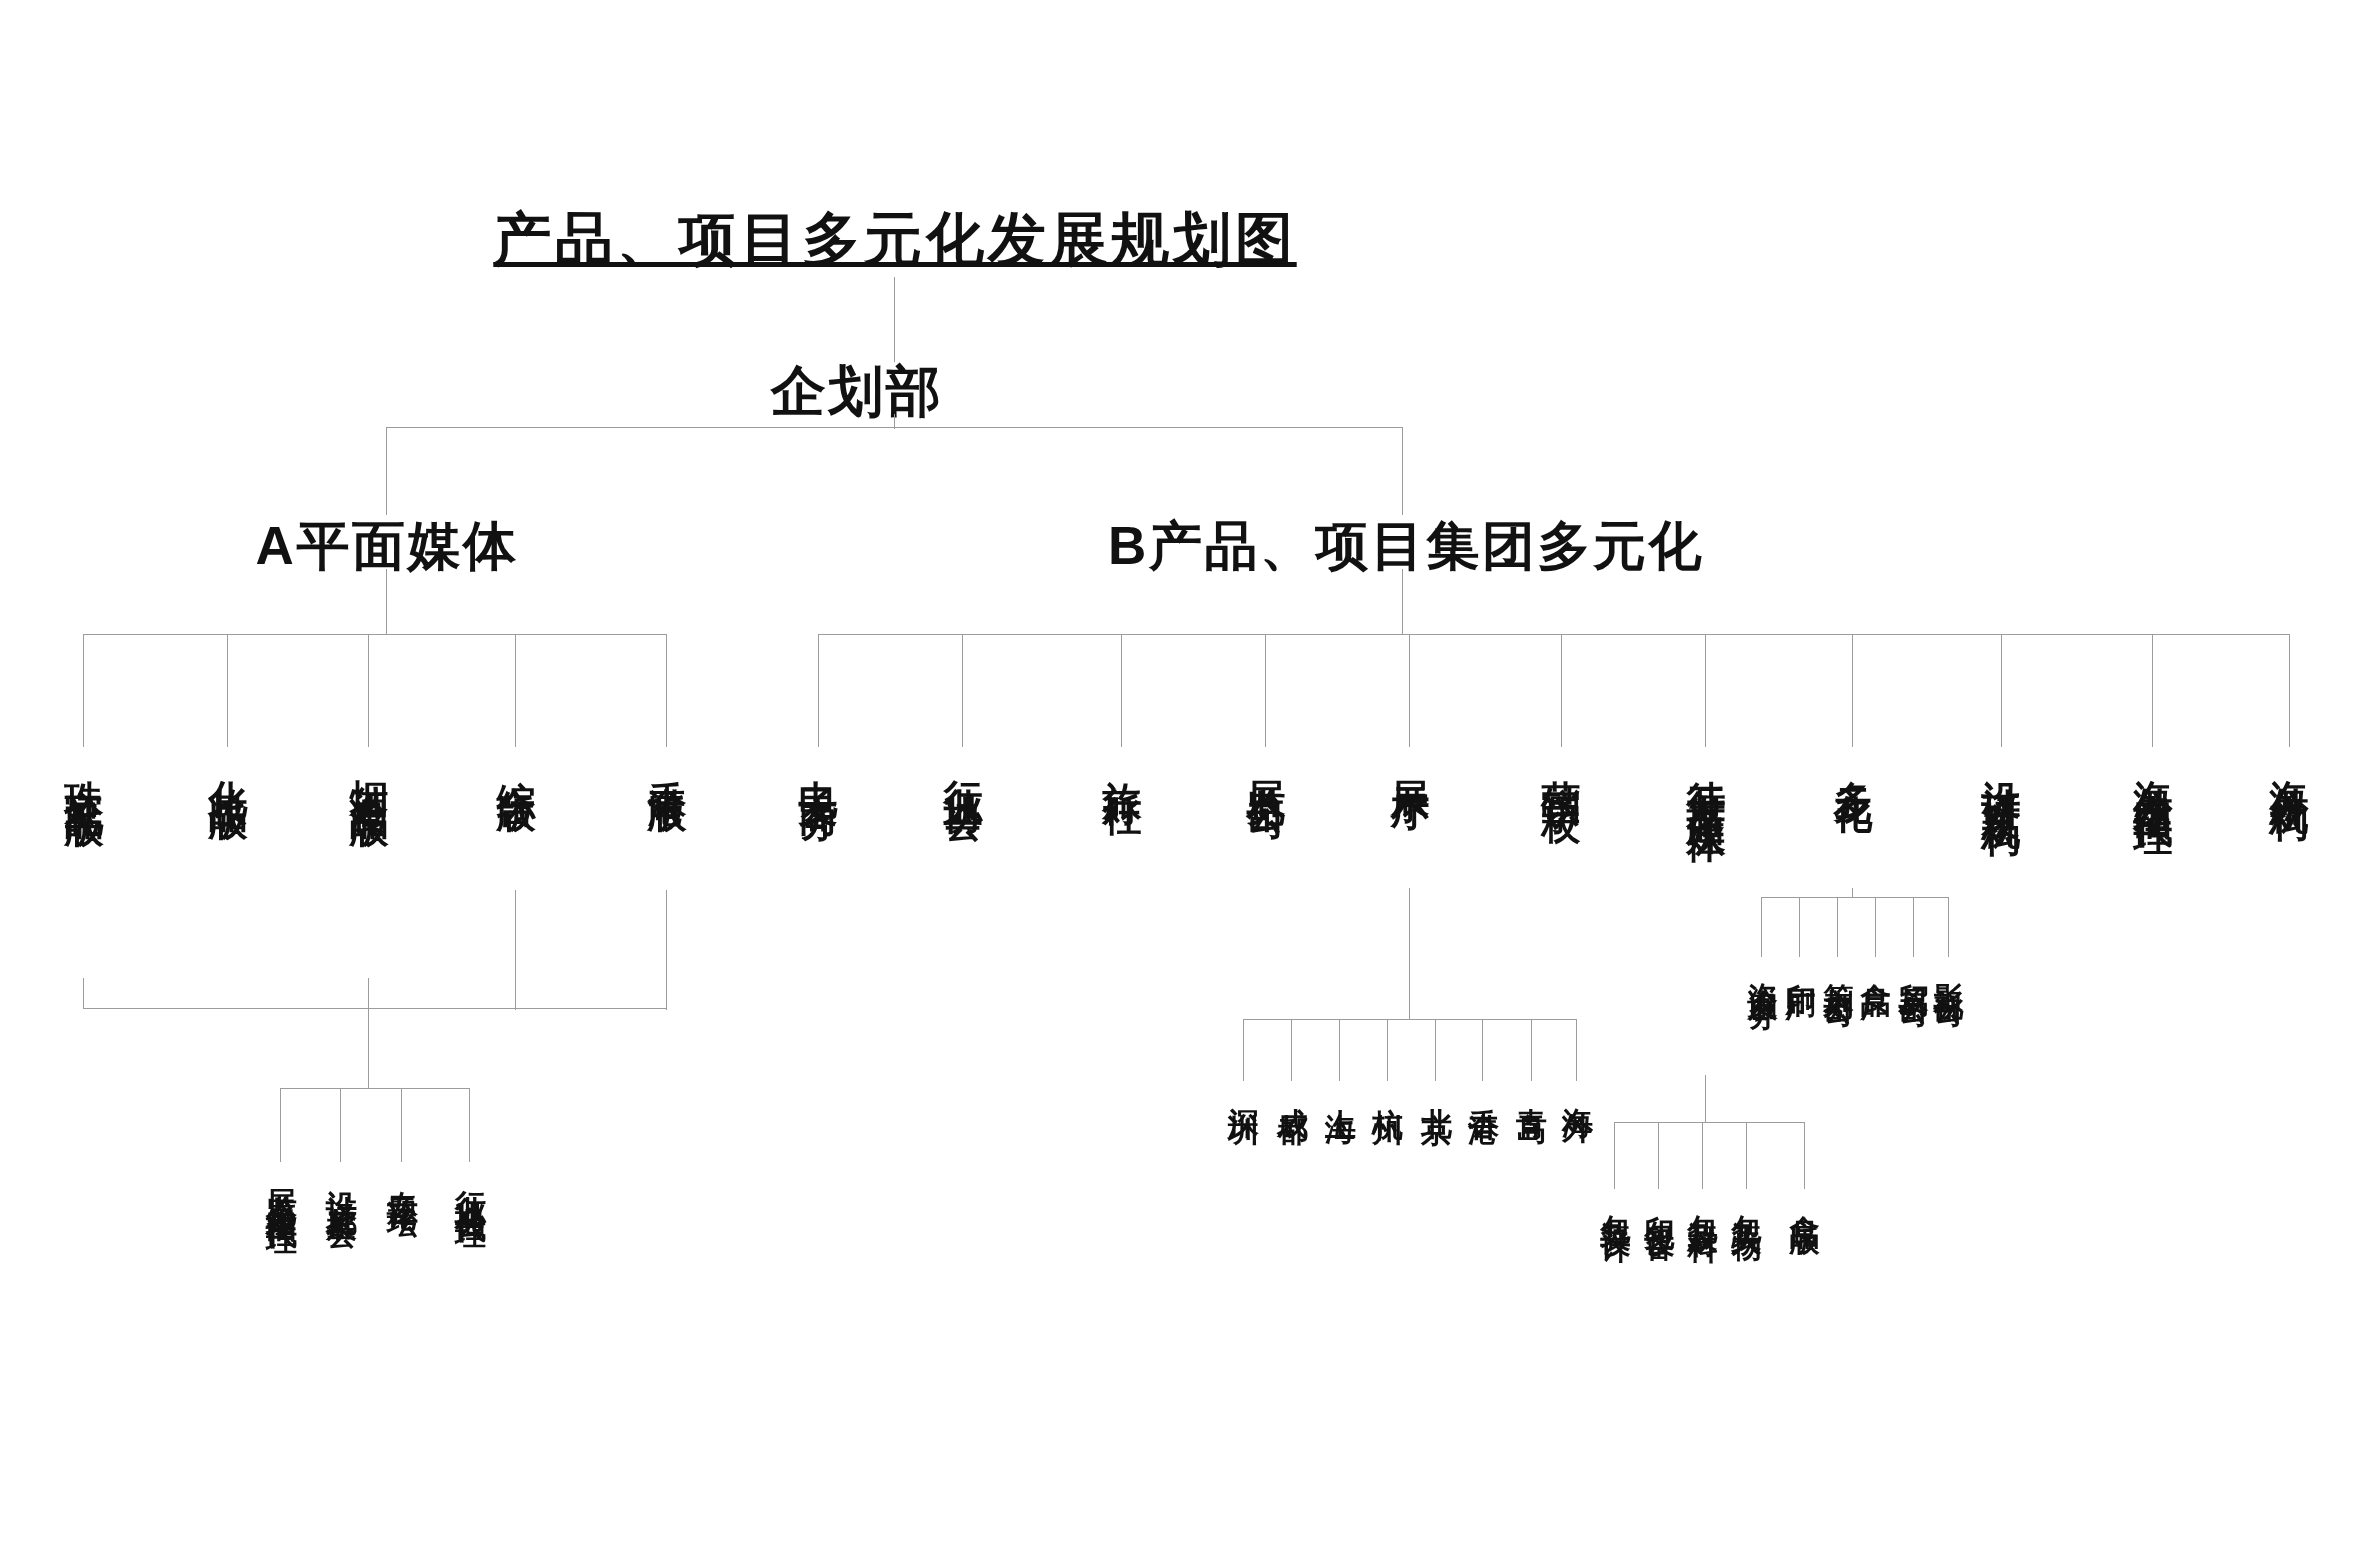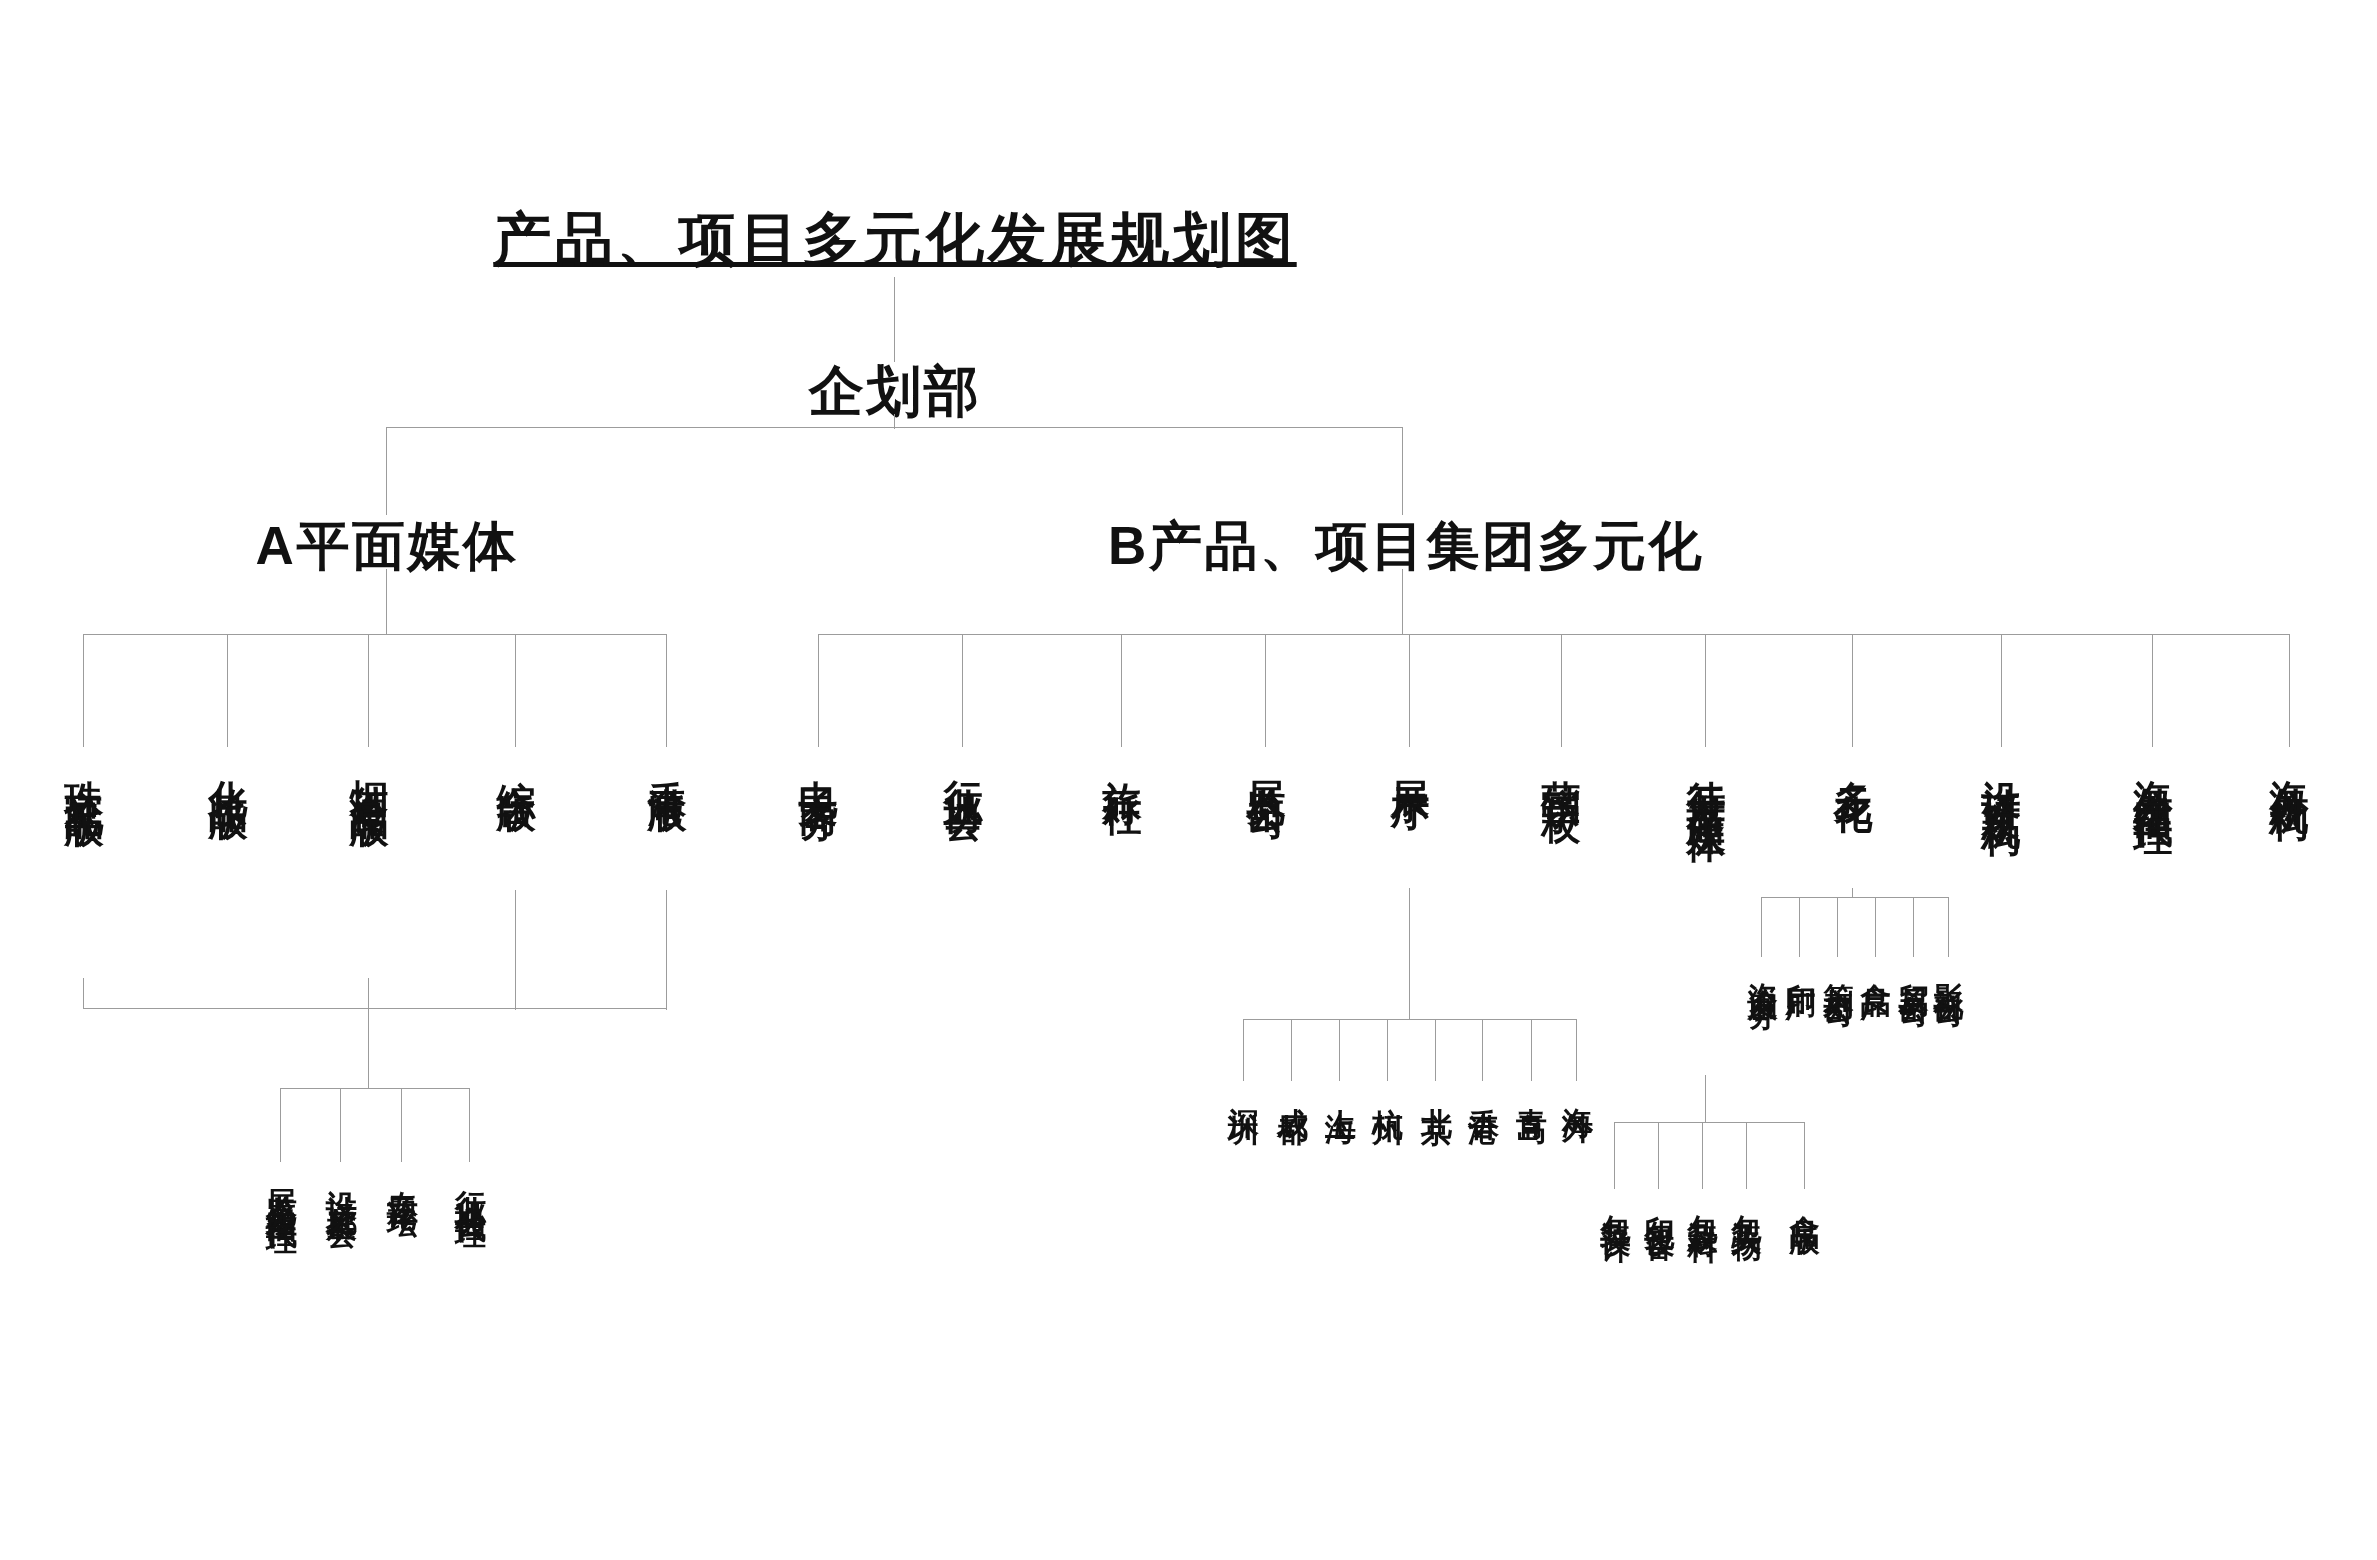--- a/index.html
+++ b/index.html
@@ -22,21 +22,21 @@
   .hl,.vl { position:absolute; background:var(--line); }
   .hl { height:1.3px; }
   .vl { width:1.3px; }
 </style>
 </head>
 <body>
 
 <div class="canvas">
 
   <div class="hnode t-title" style="left:895px; top:201px;">产品、项目多元化发展规划图</div>
-  <div class="hnode t-root" style="left:895px; top:355px;">企划部</div>
+  <div class="hnode t-root" style="left:857px; top:355px;">企划部</div>
   <div class="hnode t-branch" style="left:1406px; top:511px;">B产品、项目集团多元化</div>
   <div class="hnode t-branch" style="left:387px;  top:511px;">A平面媒体</div>
 
   <div class="vl" style="left:894px; top:277px; height:85px;"></div>
   <div class="vl" style="left:894px; top:414px; height:15px;"></div>
   <div class="hl" style="left:387px;  top:427px; width:1016px;"></div>
   <div class="vl" style="left:386px;  top:427px; height:88px;"></div>
   <div class="vl" style="left:1402px; top:427px; height:88px;"></div>
 
   <div class="vl" style="left:386px;  top:569px;  height:66px;"></div>

